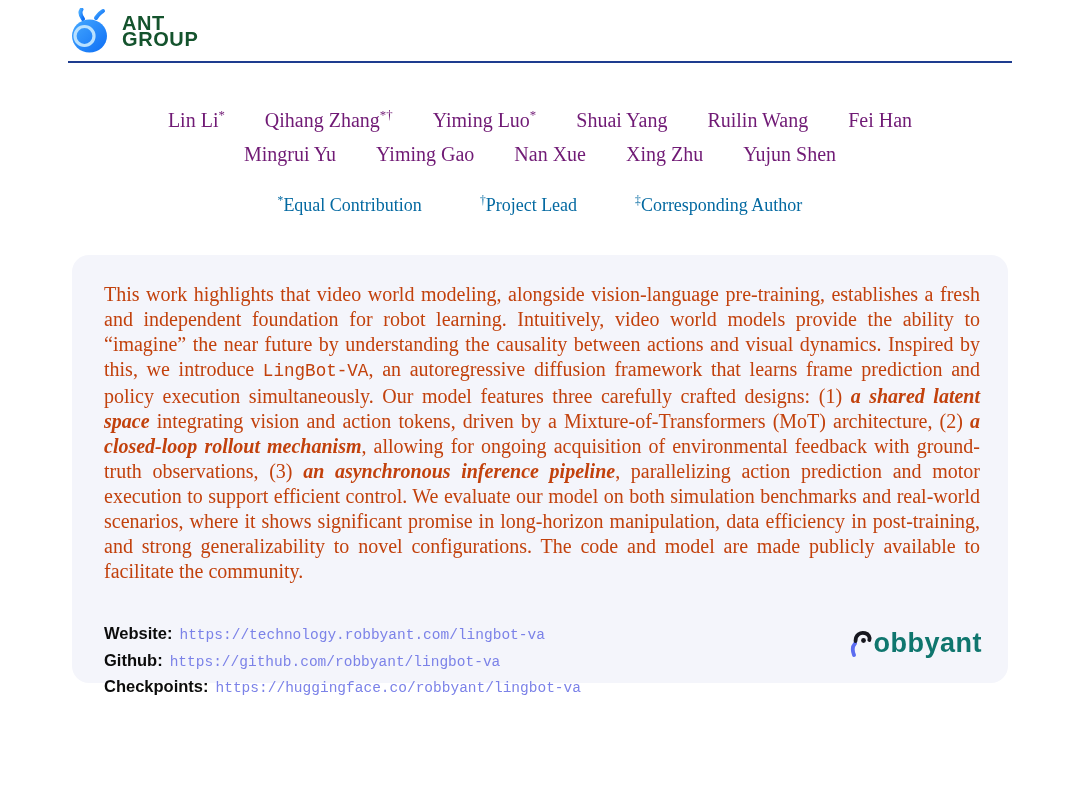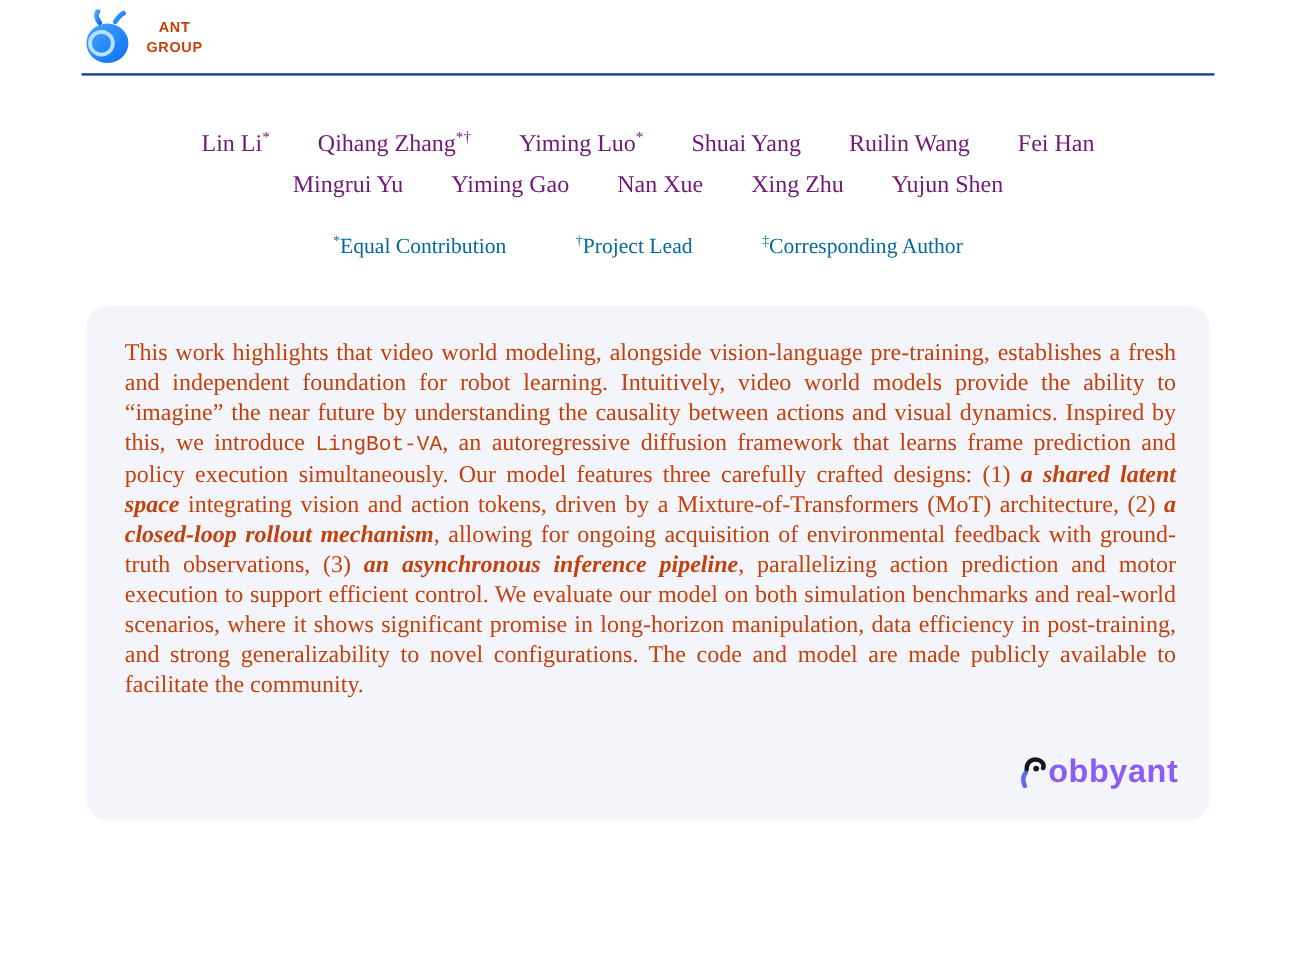--- a/index.html
+++ b/index.html
@@ -14,25 +14,24 @@
     color: #111;
     overflow: hidden;
   }
   
   .header { padding: 8px 68px 0 68px; }
   .brand-row { display: flex; align-items: center; gap: 10px; height: 46px; }
   .ant-logo-mark { width: 44px; height: 46px; flex: 0 0 auto; }
   .ant-logo-text {
     font-family: "Liberation Sans", sans-serif;
     font-weight: 700;
-    font-size: 12px;
+    font-size: 20px;
     line-height: 16px;
     letter-spacing: 0.6px;
-    color: #c2410c;
-    text-align: center;
+    color: #14532d;
   }
   .header-rule {
     margin-top: 7px;
     border: none;
     border-top: 2px solid #1e3c8f;
   }
   
   .paper-title {
     margin-top: 33px;
     text-align: center;
@@ -108,21 +107,21 @@
     display: flex;
     align-items: flex-end;
     gap: 1px;
   }
   .wordmark-rest {
     font-family: "Liberation Sans", sans-serif;
     font-weight: 700;
     font-size: 27px;
     line-height: 27px;
     letter-spacing: 0.5px;
-    color: #8b5cf6;
+    color: #0f766e;
   }
 </style>
 </head>
 <body>
 
 <div class="page">
 
   <div class="header">
     <div class="brand-row">
       <svg class="ant-logo-mark" viewBox="0 0 44 46">
@@ -166,20 +165,25 @@
 
   <div class="contrib-row">
       <span class="contrib"><sup>*</sup>Equal Contribution</span>
       <span class="contrib"><sup>†</sup>Project Lead</span>
       <span class="contrib"><sup>‡</sup>Corresponding Author</span>
     </div>
 
   <div class="abstract-box">
     <p class="abstract-text"><span>This work highlights that video world modeling, alongside vision-language pre-training, establishes a fresh and independent foundation for robot learning. Intuitively, video world models provide the ability to “imagine” the near future by understanding the causality between actions and visual dynamics. Inspired by this, we introduce </span><span class="seg-mono">LingBot-VA</span><span>, an autoregressive diffusion framework that learns frame prediction and policy execution simultaneously. Our model features three carefully crafted designs: (1) </span><span class="seg-bi">a shared latent space</span><span> integrating vision and action tokens, driven by a Mixture-of-Transformers (MoT) architecture, (2) </span><span class="seg-bi">a closed-loop rollout mechanism</span><span>, allowing for ongoing acquisition of environmental feedback with ground-truth observations, (3) </span><span class="seg-bi">an asynchronous inference pipeline</span><span>, parallelizing action prediction and motor execution to support efficient control. We evaluate our model on both simulation benchmarks and real-world scenarios, where it shows significant promise in long-horizon manipulation, data efficiency in post-training, and strong generalizability to novel configurations. The code and model are made publicly available to facilitate the community.</span></p>
 
+    <div class="links-block">
+        <div class="link-row"><span class="link-label">Website:</span><a class="link-url" href="#">https://technology.robbyant.com/lingbot-va</a></div>
+        <div class="link-row"><span class="link-label">Github:</span><a class="link-url" href="#">https://github.com/robbyant/lingbot-va</a></div>
+        <div class="link-row"><span class="link-label">Checkpoints:</span><a class="link-url" href="#">https://huggingface.co/robbyant/lingbot-va</a></div>
+      </div>
 
     <div class="footer-logo">
       <svg width="24" height="29" viewBox="0 0 24 29">
         <path d="M5 27 C3.2 22.5 3.2 18.5 6 15.5" stroke="#5b6cf0" stroke-width="3.8" fill="none" stroke-linecap="round"></path>
         <path d="M6.5 13 C6.5 6.5 11.5 4 16 5.2 C19.8 6.2 21.3 9.2 20.3 12" stroke="#17171f" stroke-width="3.8" fill="none" stroke-linecap="round"></path>
         <circle cx="14.5" cy="12.5" r="2.4" fill="#17171f"></circle>
       </svg>
       <span class="wordmark-rest">obbyant</span>
     </div>
   </div>

